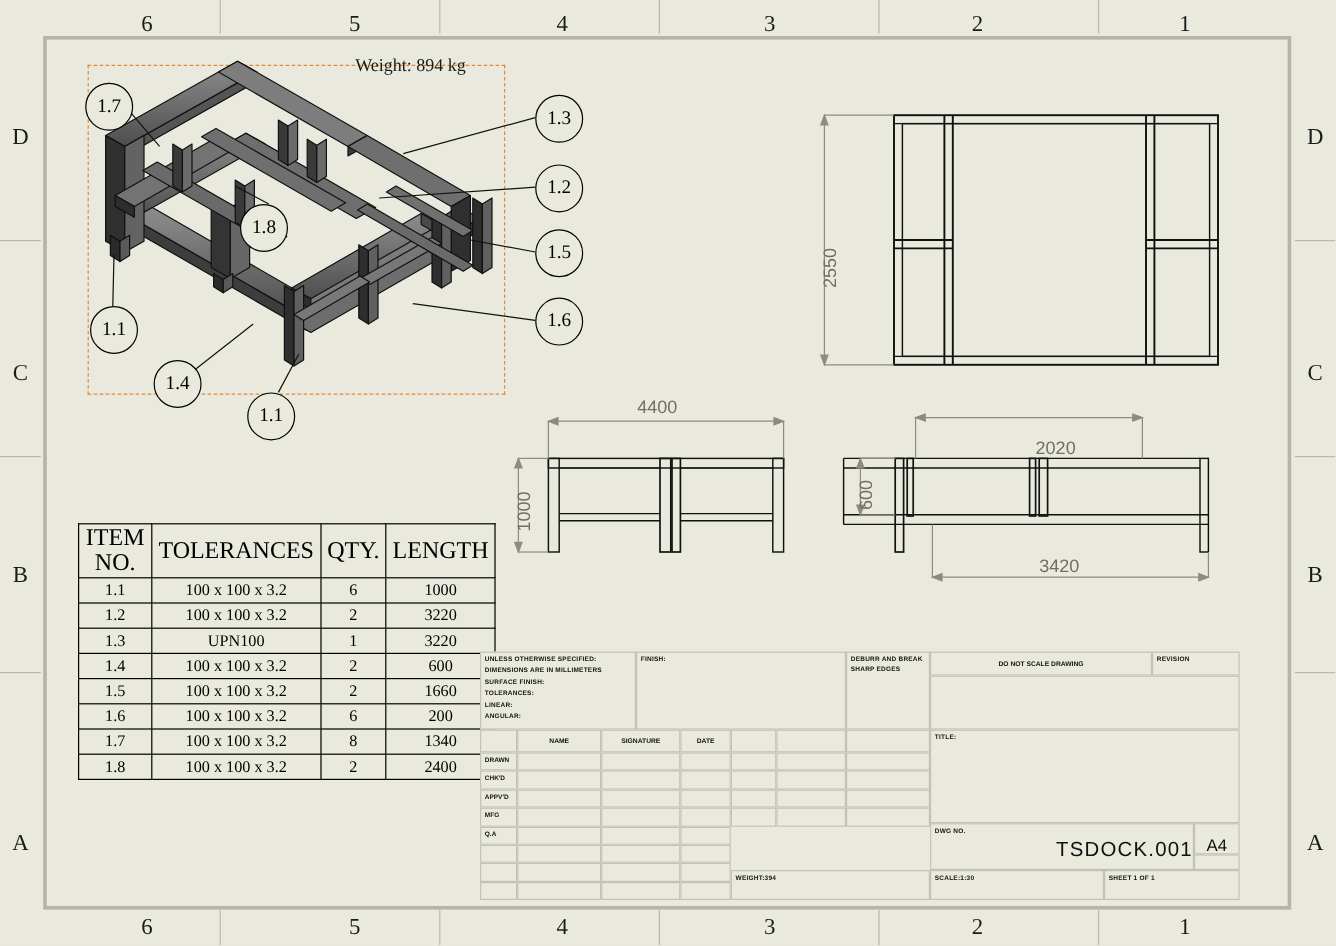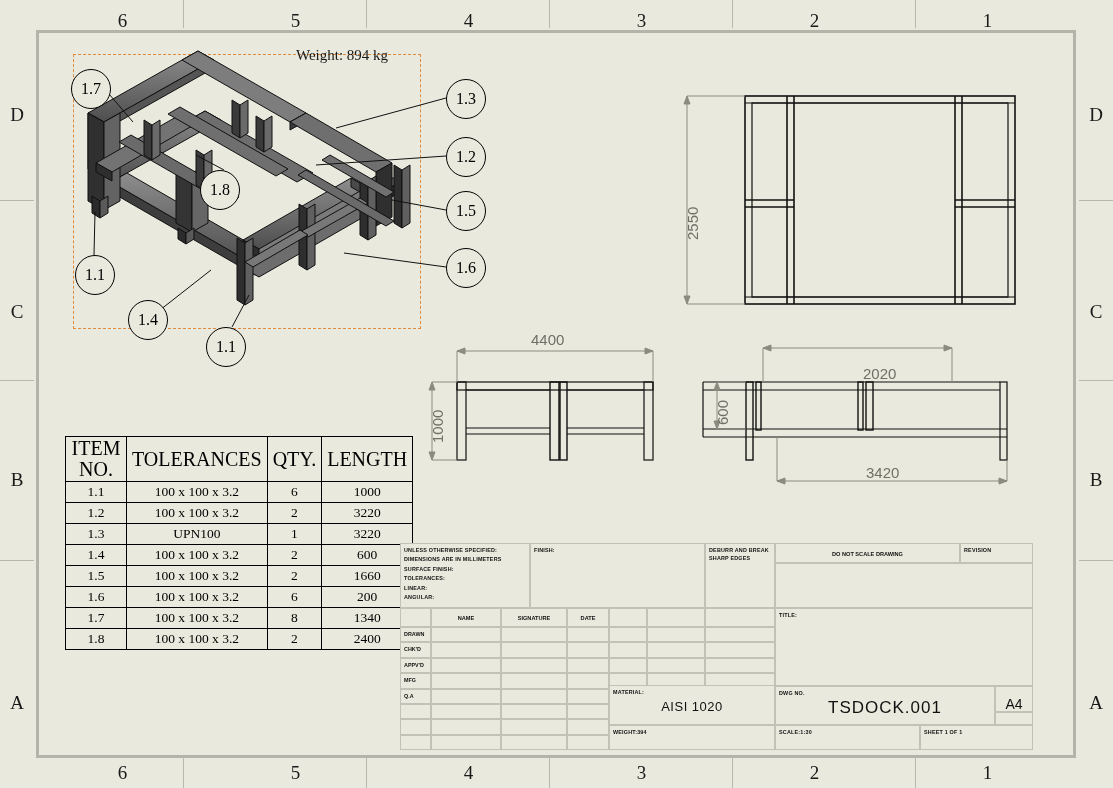--- a/index.html
+++ b/index.html
@@ -592,32 +592,28 @@
         <div class="tb-cell" style="left: 0px; top: 191.8px; width: 31px; height: 15.4px;"></div>
         <div class="tb-cell" style="left: 31px; top: 191.8px; width: 70px; height: 15.4px;"></div>
         <div class="tb-cell" style="left: 101px; top: 191.8px; width: 66px; height: 15.4px;"></div>
         <div class="tb-cell" style="left: 167px; top: 191.8px; width: 42px; height: 15.4px;"></div>
       </div>
 
     <div class="tb-cell" style="left:375px; top:65px; width:258px; height:78px;">
       <span class="tb-lbl">TITLE:</span>
     </div>
 
-    <div class="tb-cell" style="left:209px; top:142px; width:166px; height:40px;">
-      <span class="tb-lbl">MATERIAL:</span>
-      <div class="tb-dwgno" style="font-size:13px; letter-spacing:0.5px; margin-top:1px;">AISI 1020</div>
-    </div>
 
     <div class="tb-cell" style="left:209px; top:182px; width:166px; height:25px;">
       <span class="tb-lbl">WEIGHT:394</span>
     </div>
 
     <div class="tb-cell" style="left:375px; top:143px; width:220px; height:39px;">
       <span class="tb-lbl">DWG NO.</span>
-      <div class="tb-dwgno" style="margin-top:-1px;">TSDOCK.001</div>
+      <div class="tb-dwgno" style="margin-top:-1px;text-align:right;">TSDOCK.001</div>
     </div>
 
     <div class="tb-cell tb-a4" style="left:595px; top:143px; width:38px; height:26px;">
       <span>A4</span>
     </div>
     <div class="tb-cell" style="left:595px; top:169px; width:38px; height:13px;"></div>
 
     <div class="tb-cell" style="left:375px; top:182px; width:145px; height:25px;">
       <span class="tb-lbl">SCALE:1:30</span>
     </div>

